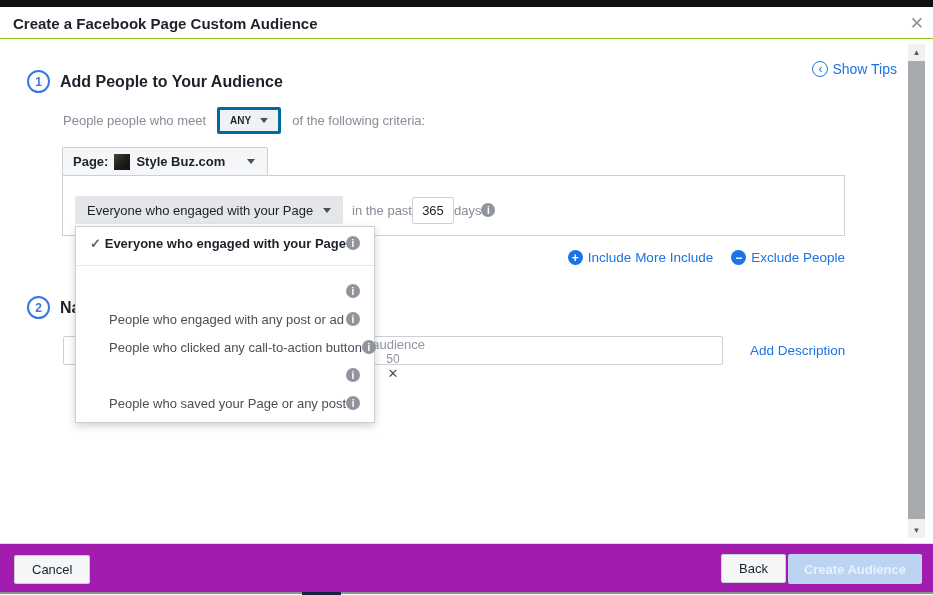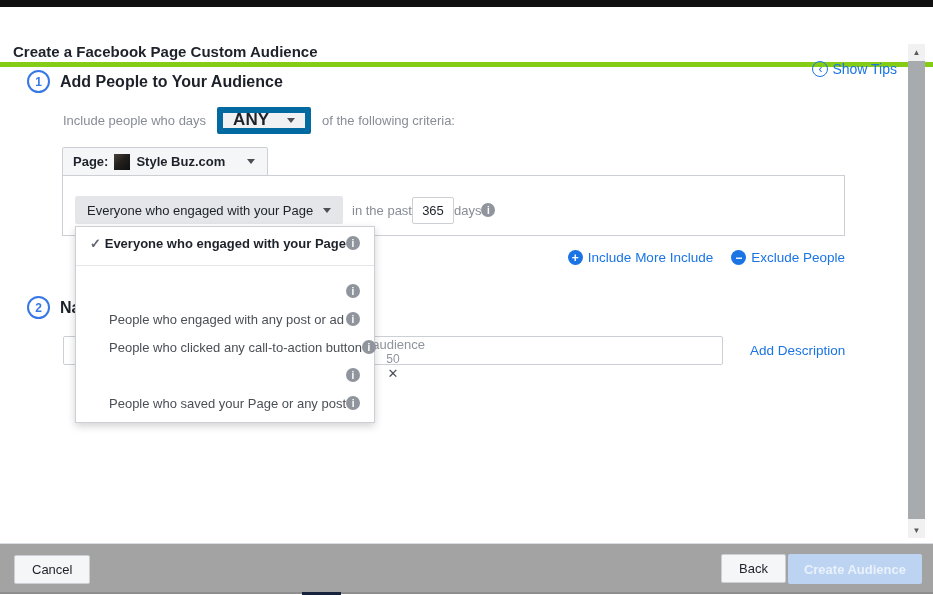--- a/index.html
+++ b/index.html
@@ -7,42 +7,42 @@
   body {
     position:relative; background:#fff; overflow:hidden;
     font-family:"Liberation Sans", sans-serif; font-size:13px; color:#1d2129;
   }
   .abs { position:absolute; }
 
   
   .topbar { top:0; left:0; width:933px; height:7px; background:#111; }
 
   
-  .hdr { top:7px; left:0; width:933px; height:32px; background:#fff; border-bottom:5px solid #84cc16;margin-top:28px; }
+  .hdr { top:7px; left:0; width:933px; height:32px; background:#fff; border-bottom:1px solid #84cc16; }
   .hdr-title { position:absolute; left:13px; top:8px; font-size:15px; font-weight:bold; color:#1d2129; }
   .close-x { position:absolute; right:9px; top:6px; font-size:17px; color:#8d949e; cursor:pointer; font-weight:normal; }
 
   
   .show-tips { top:61px; right:36px; display:flex; align-items:center; gap:4px; color:#1b74e4; cursor:pointer; font-size:14px; }
   .tips-circle { width:16px; height:16px; border:1px solid #1b74e4; border-radius:50%;
     display:flex; align-items:center; justify-content:center; font-size:12px; line-height:1; padding-bottom:1px; }
 
   
   .step-circle { width:23px; height:23px; border:2px solid #3578e5; border-radius:50%; color:#3578e5;
     display:flex; align-items:center; justify-content:center; font-size:12px; font-weight:bold; background:#fff; }
   .step1-circle { left:27px; top:70px; }
   .step2-circle { left:27px; top:296px; }
   .step-heading { font-size:16px; font-weight:bold; color:#1d2129; white-space:nowrap; }
   .h1 { left:60px; top:73px; }
   .h2 { left:60px; top:299px; }
 
   
   .match-row { left:63px; top:106px; height:28px; display:flex; align-items:center; color:#878c96; }
-  .any-btn { margin:0 11px; height:27px; padding:0 10px; background:#f0f1f3; border:6px solid #0369a1; border-radius:2px;
-    display:flex; align-items:center; gap:18px; color:#1d2129; font-weight:bold; font-size:17px; cursor:pointer; }
+  .any-btn { margin:0 11px; height:27px; padding:0 10px; background:#f0f1f3; border:3px solid #0369a1; border-radius:2px;
+    display:flex; align-items:center; gap:9px; color:#1d2129; font-weight:bold; font-size:10px; cursor:pointer; }
   .caret { width:0; height:0; border-left:4px solid transparent; border-right:4px solid transparent; border-top:5px solid #4b4f56; }
 
   
   .page-select { left:62px; top:147px; width:206px; height:29px; background:#f5f6f7; border:1px solid #ccd0d5;
     border-radius:2px 2px 0 0; display:flex; align-items:center; padding:0 12px 0 10px; gap:6px; cursor:pointer; }
   .page-select b { font-size:13px; }
   .page-thumb { width:16px; height:16px; background:linear-gradient(135deg,#4a423a 0%,#23201c 45%,#0e0f12 100%); flex:0 0 auto; }
   .page-select .caret { margin-left:auto; }
 
   
@@ -84,21 +84,21 @@
   .menu-item { display:flex; align-items:center; height:28px; padding:0 14px 0 33px; cursor:pointer; color:#4b4f56; }
 
   
   .sbar { right:8px; top:44px; width:17px; height:494px; display:flex; flex-direction:column; background:#f1f1f1; }
   .sbtn { height:16px; flex:0 0 auto; display:flex; align-items:center; justify-content:center;
     color:#5a5a5a; font-size:8px; cursor:pointer; }
   .strack { flex:1; position:relative; }
   .sthumb { position:absolute; left:0; top:1px; width:17px; height:calc(100% - 4px); background:#a8abae; cursor:pointer; }
 
   
-  .footer { left:0; top:543px; width:933px; height:49px; background:#a3a3a3; border-top:1px solid #dadde1; }
+  .footer { left:0; top:543px; width:933px; height:49px; background:#a21caf; border-top:1px solid #dadde1; }
   .btn { height:29px; padding:0 17px; background:#f5f6f7; border:1px solid #ccd0d5; border-radius:2px;
     font-size:13px; color:#1d2129; display:flex; align-items:center; cursor:pointer; font-family:"Liberation Sans",sans-serif; }
   .cancel-btn { position:absolute; left:14px; top:11px; }
   .back-btn { position:absolute; right:147px; top:10px; }
   .create-btn { position:absolute; right:11px; top:10px; height:30px; padding:0 16px; background:#bcd3f2;
     border:none; border-radius:2px; color:#e9f1fb; font-weight:bold; font-size:13px; display:flex; align-items:center; cursor:default; }
 
   
   .bstrip { left:0; bottom:0; width:933px; height:3px; background:#fff; }
   .bline { position:absolute; top:0; left:0; width:100%; height:2px; background:#8f8f8f; }
@@ -116,21 +116,21 @@
 
 <div class="abs show-tips">
   <span class="tips-circle">‹</span>
   <span>Show Tips</span>
 </div>
 
 <div class="abs step-circle step1-circle">1</div>
 <div class="abs step-heading h1">Add People to Your Audience</div>
 
 <div class="abs match-row">
-  <span>Include people who days</span>
+  <span>People people who meet</span>
   <span class="any-btn">
     <span>ANY</span>
     <span class="caret"></span>
   </span>
   <span>of the following criteria:</span>
 </div>
 
 <div class="abs page-select">
   <b>Page:</b>
   <span class="page-thumb"></span>

